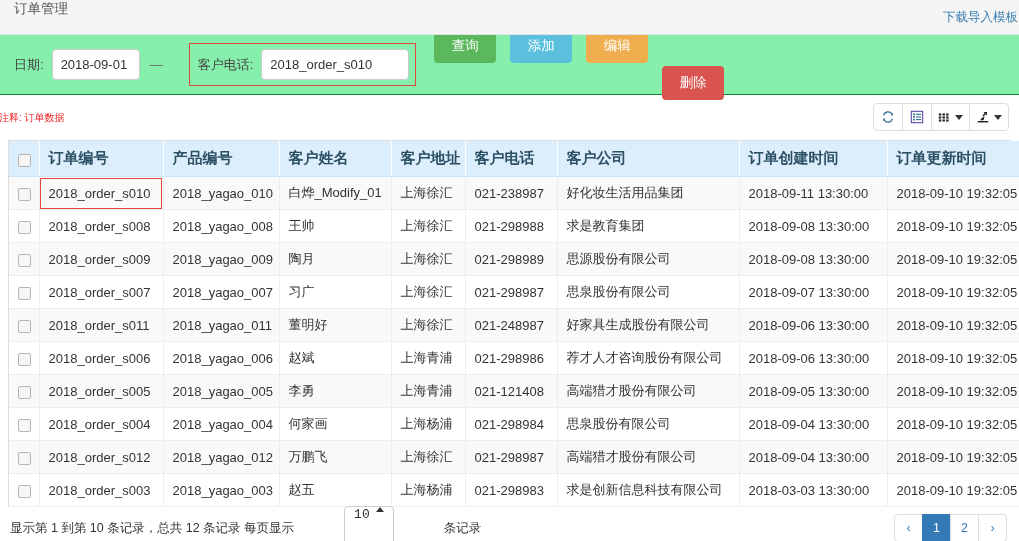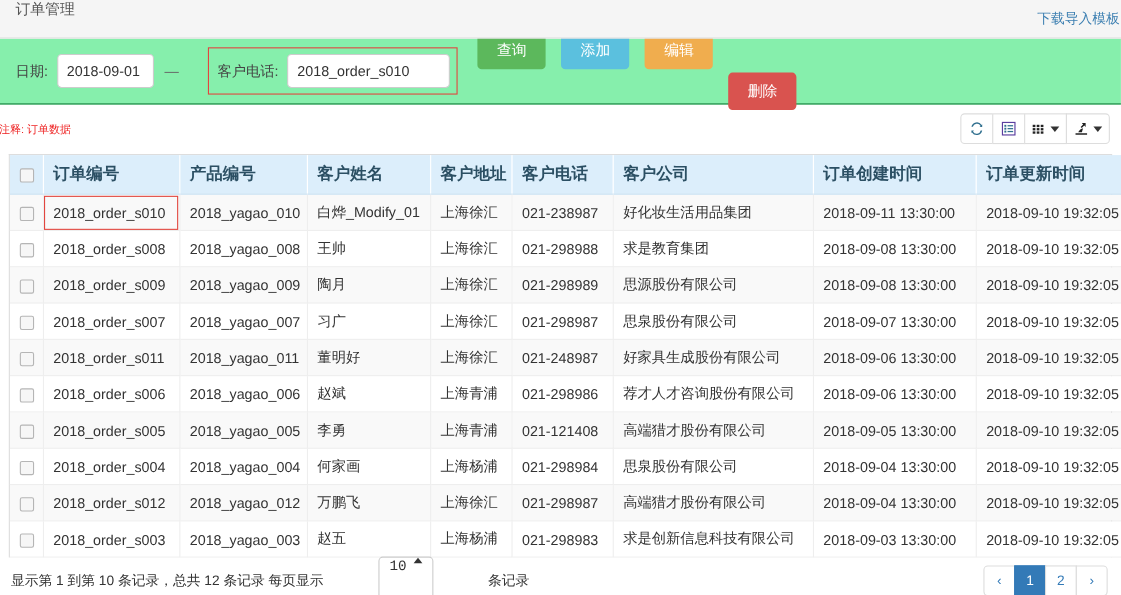--- a/index.html
+++ b/index.html
@@ -477,21 +477,21 @@
           <td>2018-09-10 19:32:05</td>
         </tr>
         <tr>
           <td class="cell-chk"><span class="cbx"></span></td>
           <td>2018_order_s003</td>
           <td>2018_yagao_003</td>
           <td>赵五</td>
           <td>上海杨浦</td>
           <td>021-298983</td>
           <td>求是创新信息科技有限公司</td>
-          <td>2018-09-03 13:30:00</td>
+          <td>2018-03-03 13:30:00</td>
           <td>2018-09-10 19:32:05</td>
         </tr>
       </tbody>
   </table>
 </div>
 
 <div class="footer">
   <div class="foot-text">
     <span>显示第 1 到第 10 条记录，总共 12 条记录 每页显示</span>
     <span class="page-size-box">

